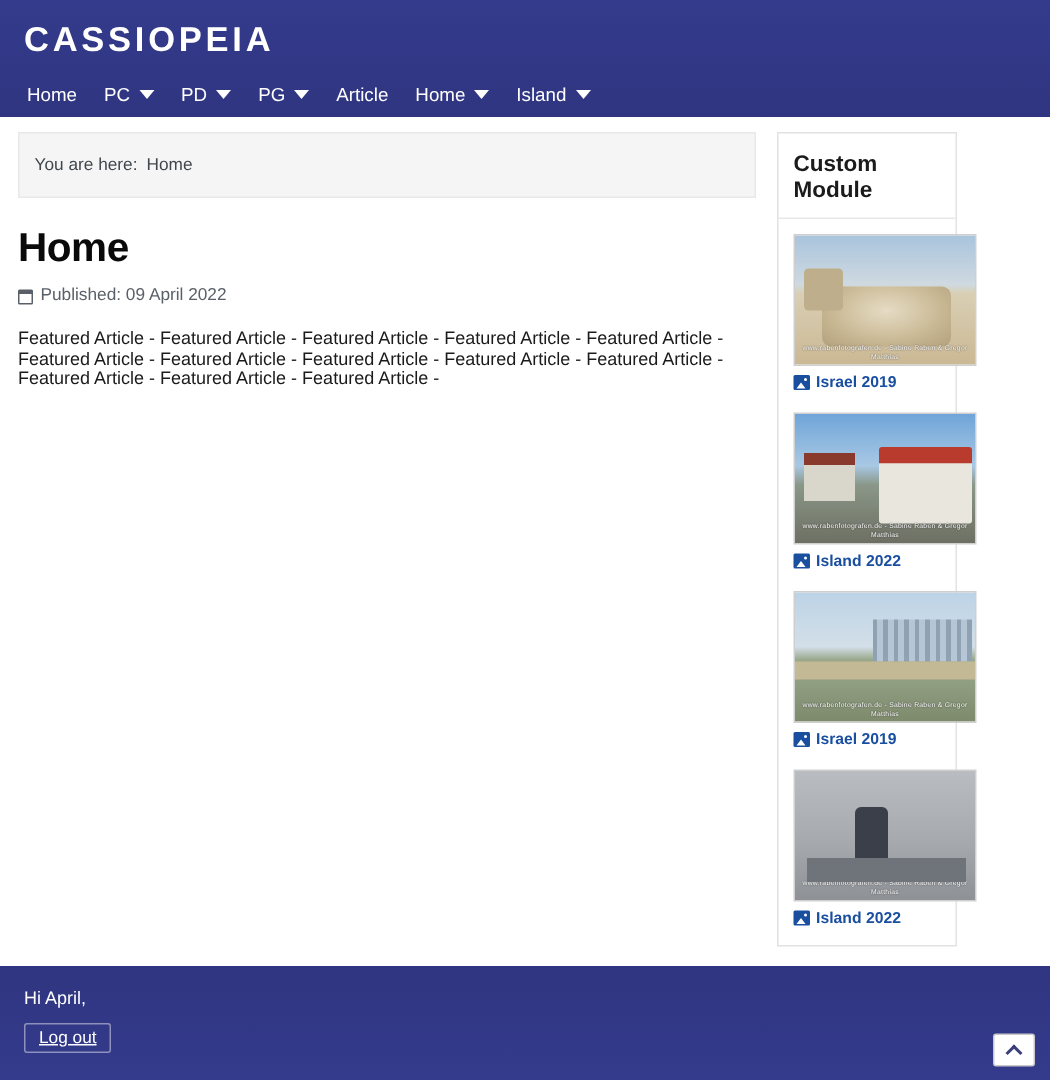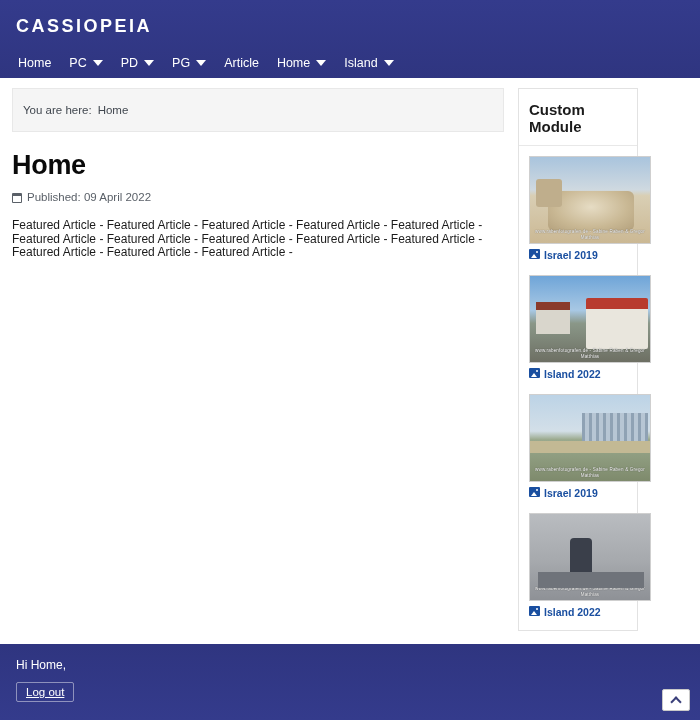--- a/index.html
+++ b/index.html
@@ -19,21 +19,21 @@
   
   .header {
     background: #2e3192;
     background: linear-gradient(180deg, #343b8c 0%, #2f3580 100%);
     height: 78px;
     padding: 0;
     position: relative;
   }
   .brand {
     color: #ffffff;
-    font-size: 18px;
+    font-size: 23px;
     font-weight: bold;
     letter-spacing: 2.5px;
     padding: 12px 0 0 16px;
     line-height: 28px;
     font-family: "Liberation Sans", sans-serif;
   }
   .navbar {
     margin-top: 9px;
     padding-left: 18px;
     display: flex;
@@ -151,21 +151,21 @@
     text-align: center;
     font-size: 4.5px;
     color: #ffffff;
     letter-spacing: 0.2px;
     text-shadow: 0 0 1px rgba(0,0,0,.8);
     line-height: 6px;
   }
   .cap {
     margin-top: 5px;
     display: flex;
-    align-items: flex-start;
+    align-items: center;
     gap: 4px;
     font-size: 10.5px;
     font-weight: bold;
     color: #1a4fa0;
     cursor: pointer;
   }
   .img-icon {
     width: 11px; height: 10px;
     background: #1a4fa0;
     border-radius: 1px;
@@ -374,20 +374,20 @@
               <span>Island 2022</span>
             </div>
           </div>
 
         </div>
       </div>
     </div>
   </div>
 
   <div class="footer">
-    <div class="hi">Hi Home,</div>
+    <div class="hi">Hi April,</div>
     <div class="logout-btn">Log out</div>
     <div class="to-top">
       <span class="chev"></span>
     </div>
   </div>
 
 </div>
 
 </body></html>

